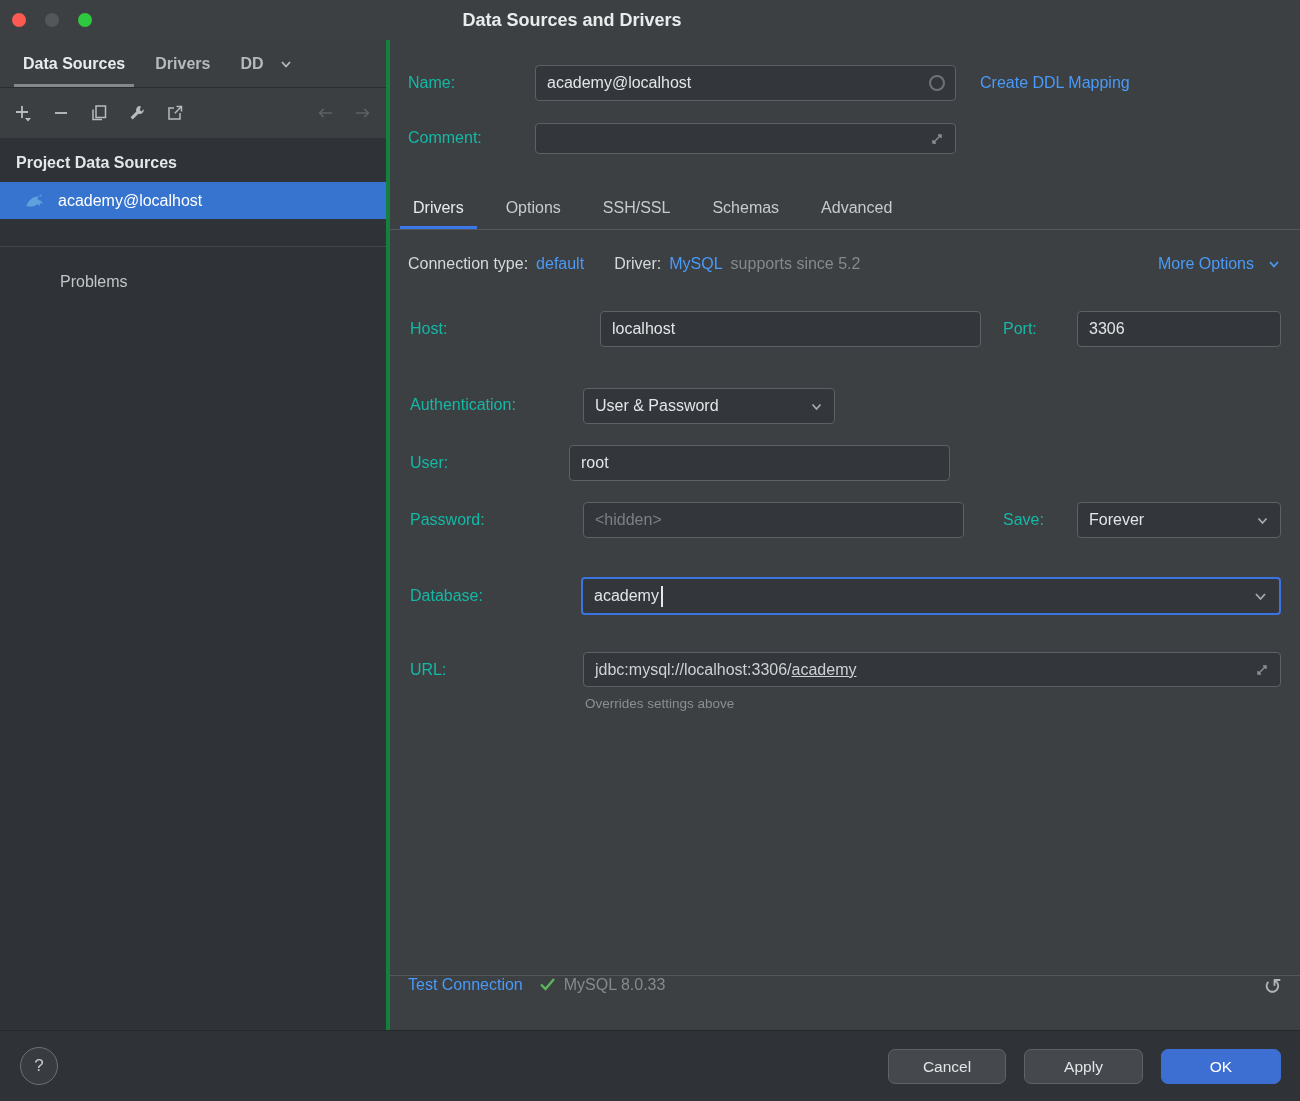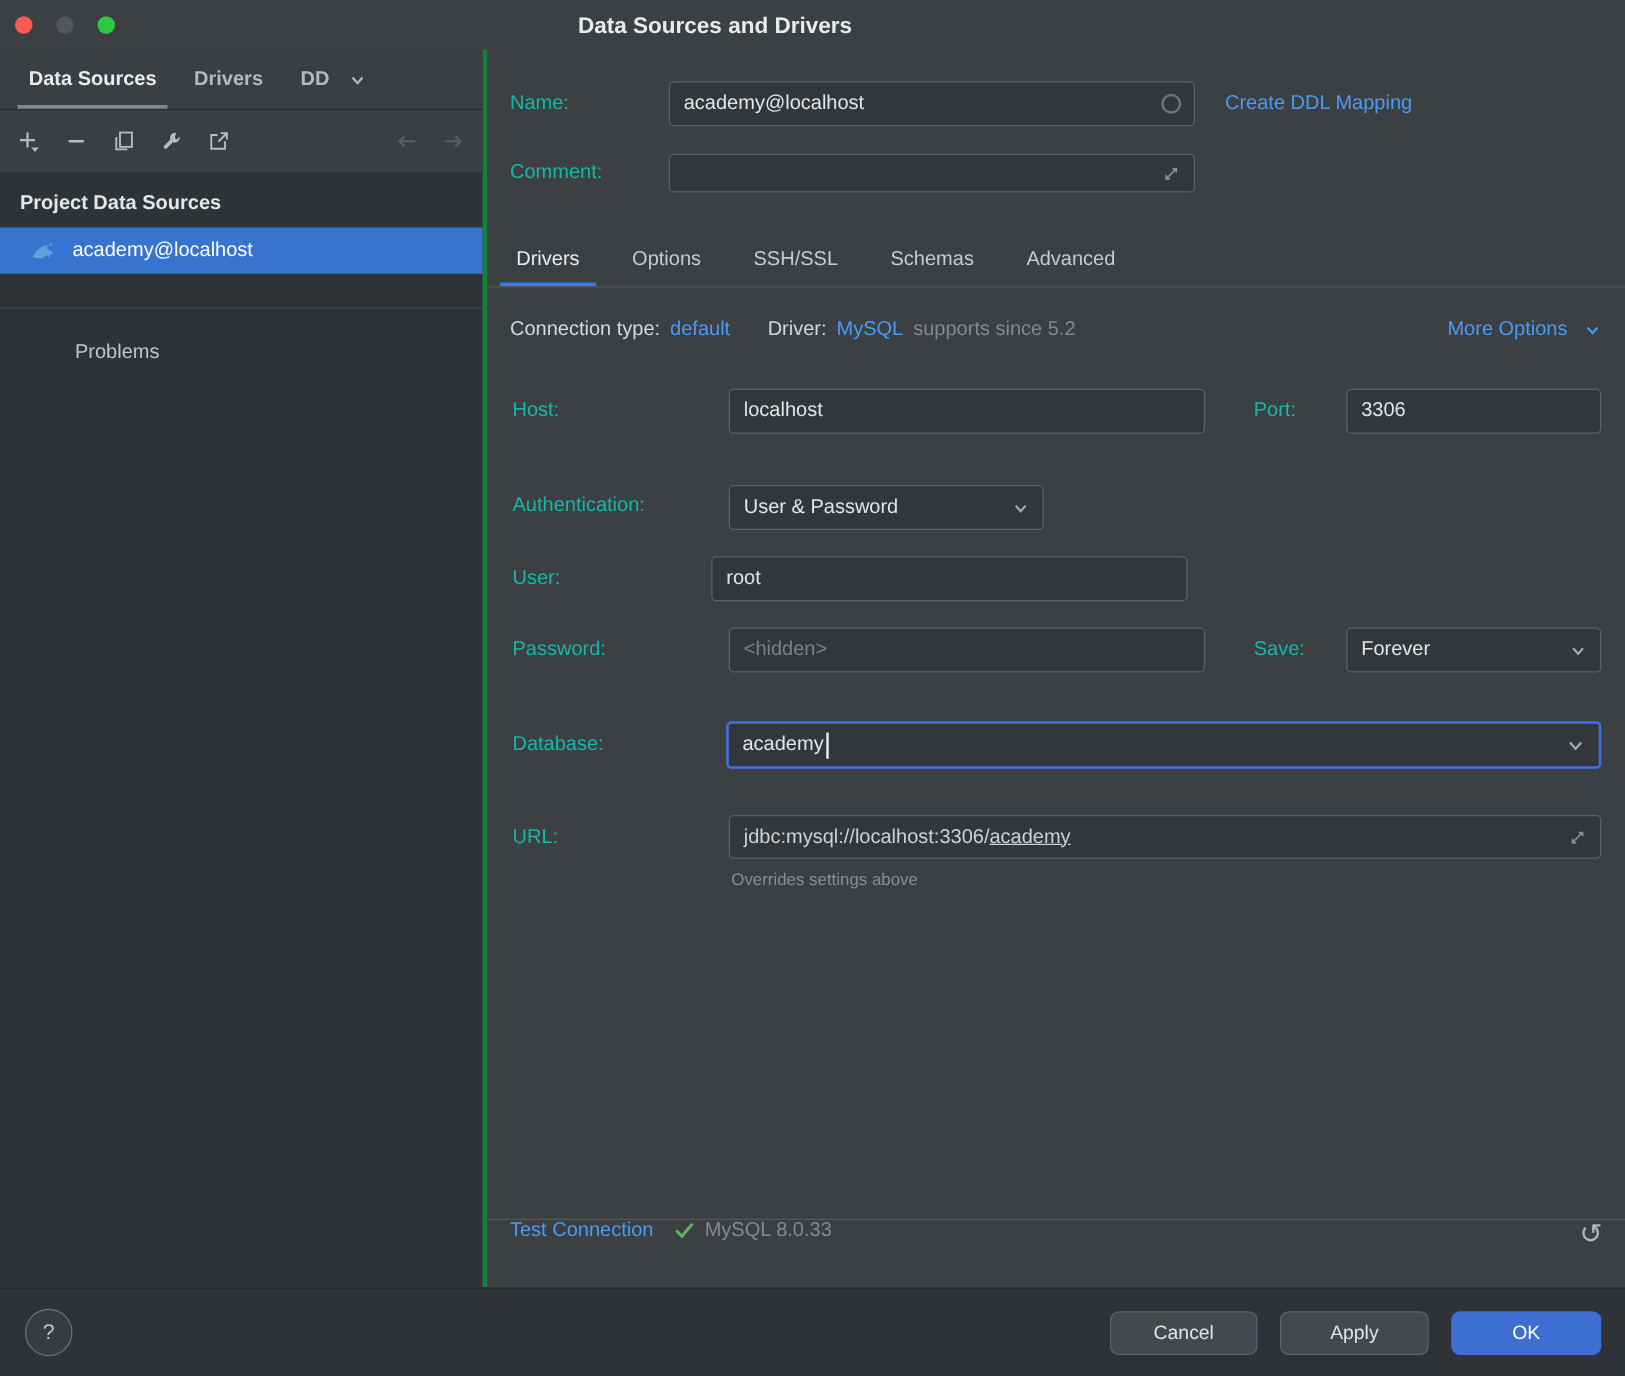--- a/index.html
+++ b/index.html
@@ -245,21 +245,21 @@
         <span>More Options</span>
         <span>
           <svg width="12" height="12" viewBox="0 0 12 12">
               <polyline points="2,4 6,8.5 10,4" fill="none" stroke="#4a9af8" stroke-width="1.8"></polyline>
             </svg>
         </span>
       </span>
     </div>
 
     <div class="lbl" style="left:20px; top:271px; line-height:36px;">Host:</div>
-    <div class="field" style="left:193px; top:271px; width:381px; height:36px;">
+    <div class="field" style="left:210px; top:271px; width:381px; height:36px;">
       <span>localhost</span>
     </div>
     <div class="lbl" style="left:613px; top:271px; line-height:36px;">Port:</div>
     <div class="field" style="left:687px; top:271px; width:204px; height:36px;">
       <span>3306</span>
     </div>
 
     <div class="lbl" style="left:20px; top:347px; line-height:36px;">Authentication:</div>
     <div class="field" style="left:193px; top:348px; width:252px; height:36px;">
       <span>User &amp; Password</span>

